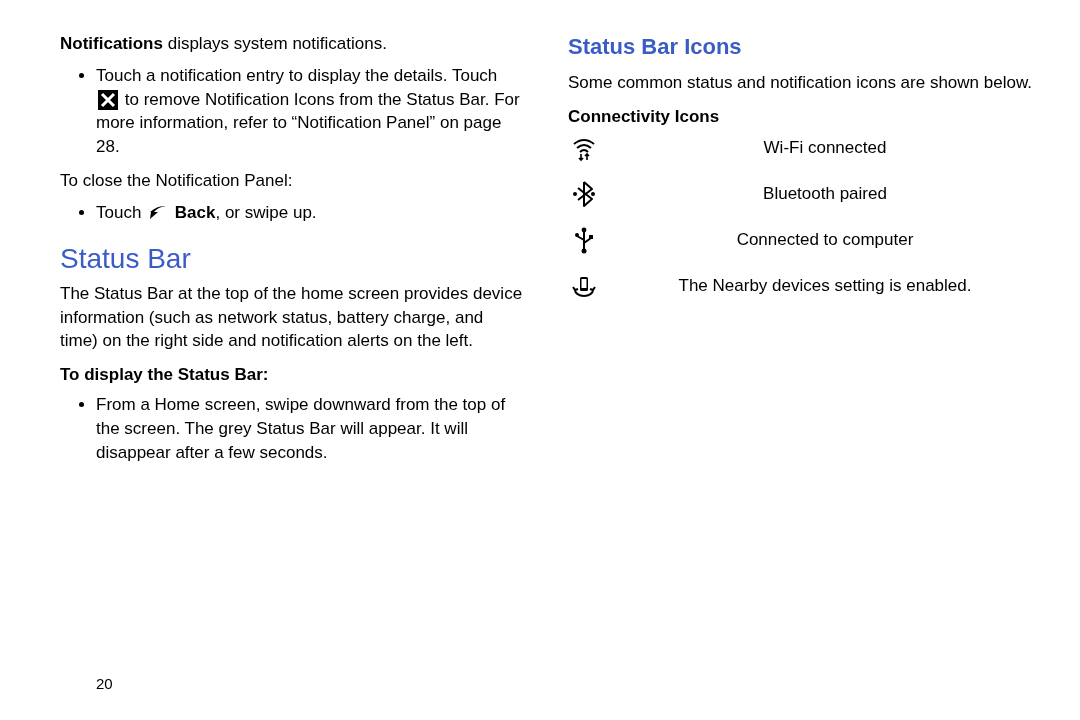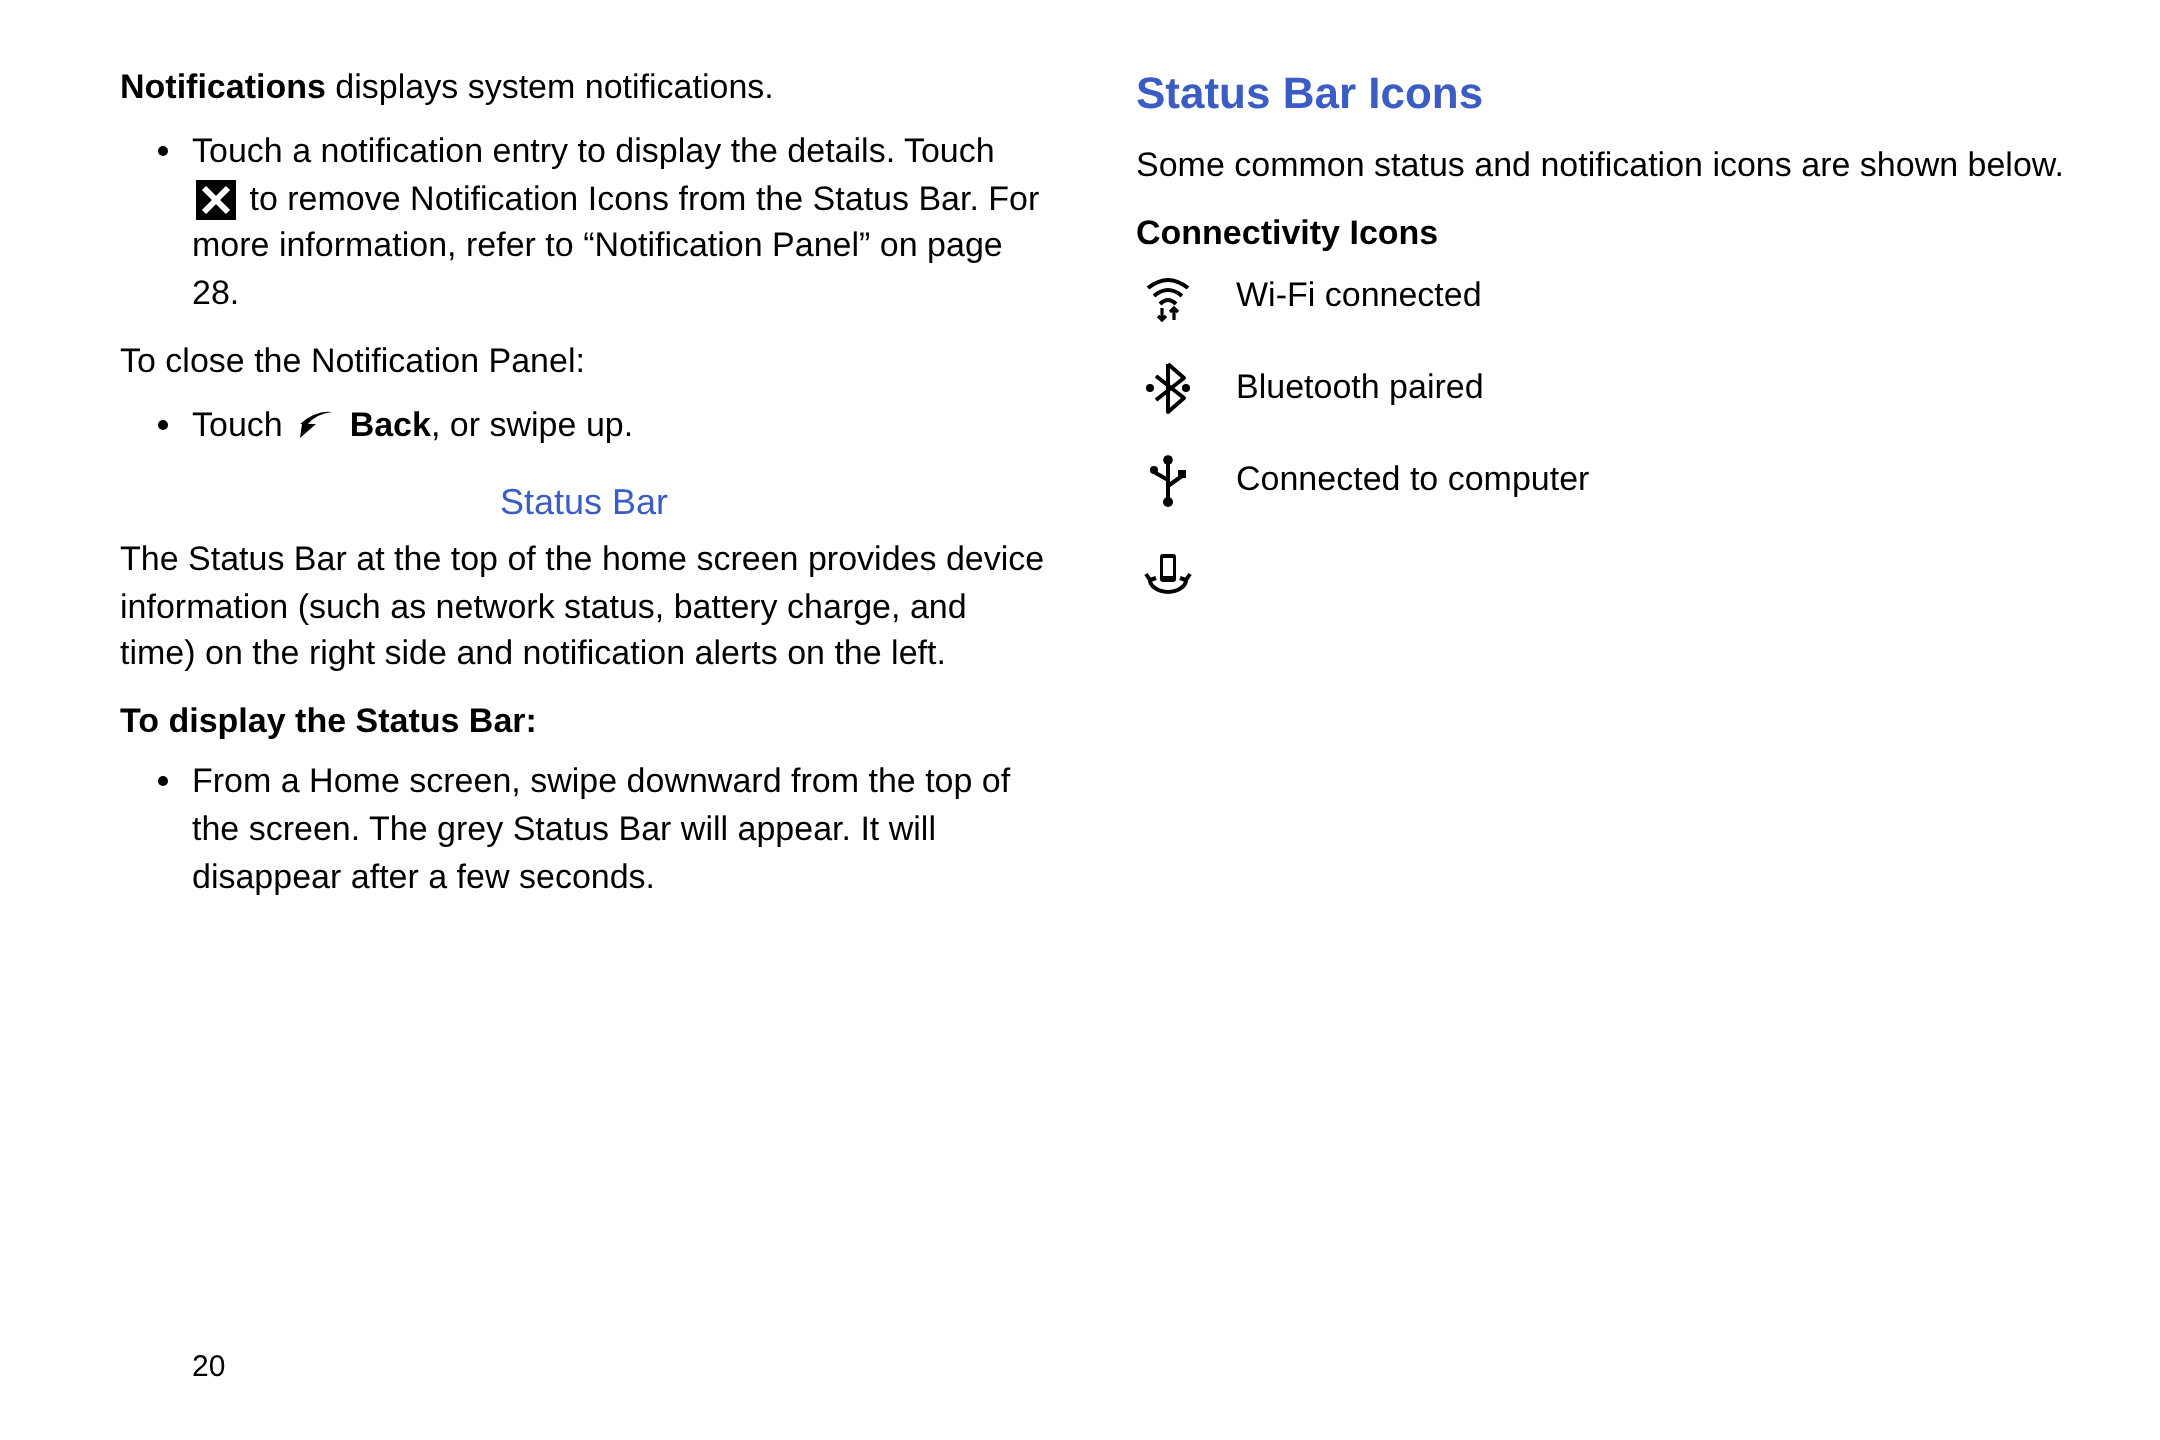--- a/index.html
+++ b/index.html
@@ -35,23 +35,22 @@
     margin: 4px 0 10px 0;
     padding-left: 36px;
   }
   ul.notes li {
     margin-bottom: 6px;
   }
   .bold { font-weight: bold; }
   .section-heading-blue {
     color: #3b5cc4;
     font-weight: normal;
-    font-size: 18px;
+    font-size: 28px;
     margin: 14px 0 4px 0;
-    text-align: center;
   }
   .section-heading-blue-bold {
     color: #3b5cc4;
     font-weight: bold;
     font-size: 22px;
     margin: 0 0 8px 0;
   }
   .subhead-bold {
     font-weight: bold;
     margin: 10px 0 6px 0;
@@ -84,21 +83,21 @@
     margin: 6px 0 18px 0;
   }
   .icon-cell {
     width: 32px;
     display: flex;
     align-items: center;
     justify-content: center;
     flex-shrink: 0;
   }
   .icon-cell svg { width: 28px; height: 28px; }
-  .icon-label { flex: 1; line-height: 1.35; }
+  .icon-label { flex: 1; line-height: 1.35; text-align: center; }
 </style>
 </head>
 <body>
 
 <div class="page">
   <div class="columns">
 
     <div class="col">
 
       <p class="para">
@@ -190,19 +189,20 @@
         <span class="icon-cell">
           <svg viewBox="0 0 28 28">
             <rect x="10" y="5" width="8" height="14" rx="1.5" fill="#000"></rect>
             <rect x="11.5" y="7" width="5" height="9" fill="#fff"></rect>
             <path d="M5 18 A10 6 0 0 0 14 24" stroke="#000" stroke-width="2" fill="none"></path>
             <path d="M23 18 A10 6 0 0 1 14 24" stroke="#000" stroke-width="2" fill="none"></path>
             <path d="M5 18 L3 15 M5 18 L8 17" stroke="#000" stroke-width="2"></path>
             <path d="M23 18 L25 15 M23 18 L20 17" stroke="#000" stroke-width="2"></path>
           </svg>
         </span>
+        <span class="icon-label">The Nearby devices setting is enabled.</span>
       </div>
 
     </div>
   </div>
 
   <div class="page-number">20</div>
 </div>
 
 </body></html>

